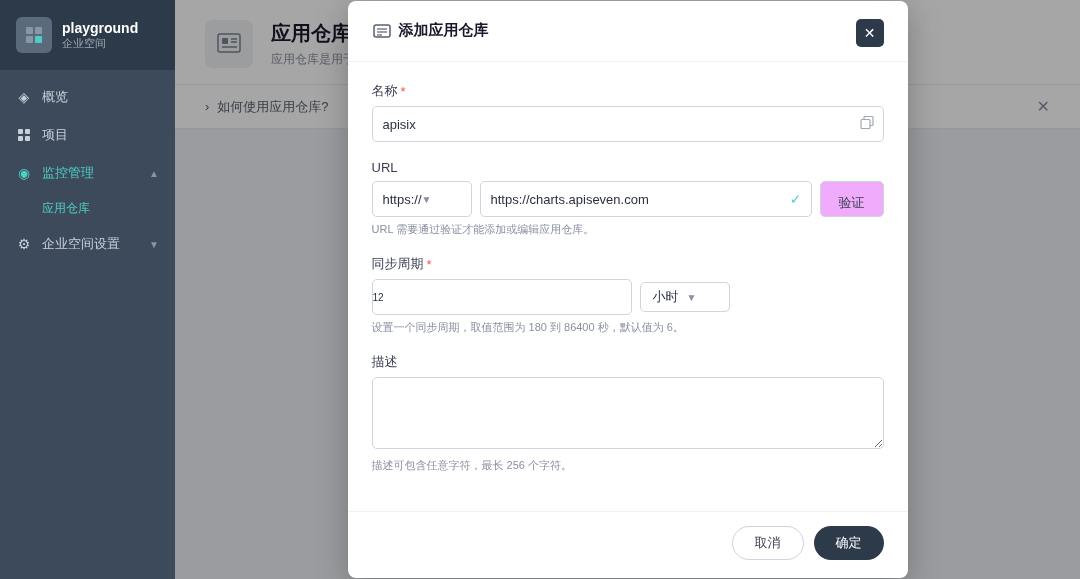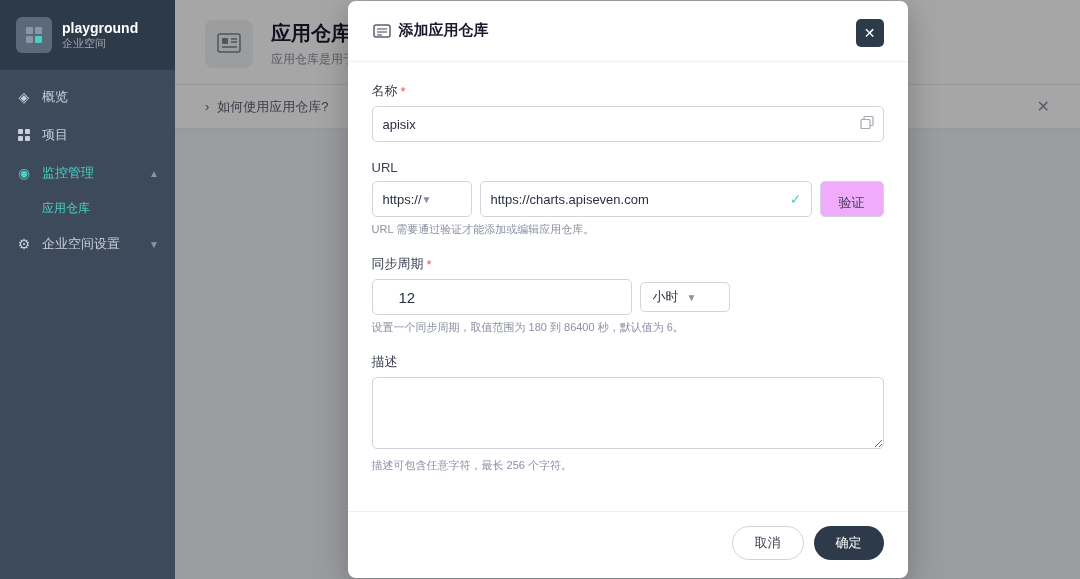--- a/index.html
+++ b/index.html
@@ -318,22 +318,22 @@
     .sync-row {
       display: flex;
       gap: 8px;
       align-items: center;
     }
     .sync-input {
       width: 260px;
       height: 36px;
       border: 1px solid #d0d4dc;
       border-radius: 5px;
-      padding: 0 26px;
-      font-size: 15px;
+      padding: 0 0;
+      font-size: 10px;
       color: #2a2f40;
       outline: none;
       background: #fff;
     }
     .sync-unit {
       height: 30px;
       border: 1px solid #d0d4dc;
       border-radius: 5px;
       padding: 0 12px;
       font-size: 13px;

